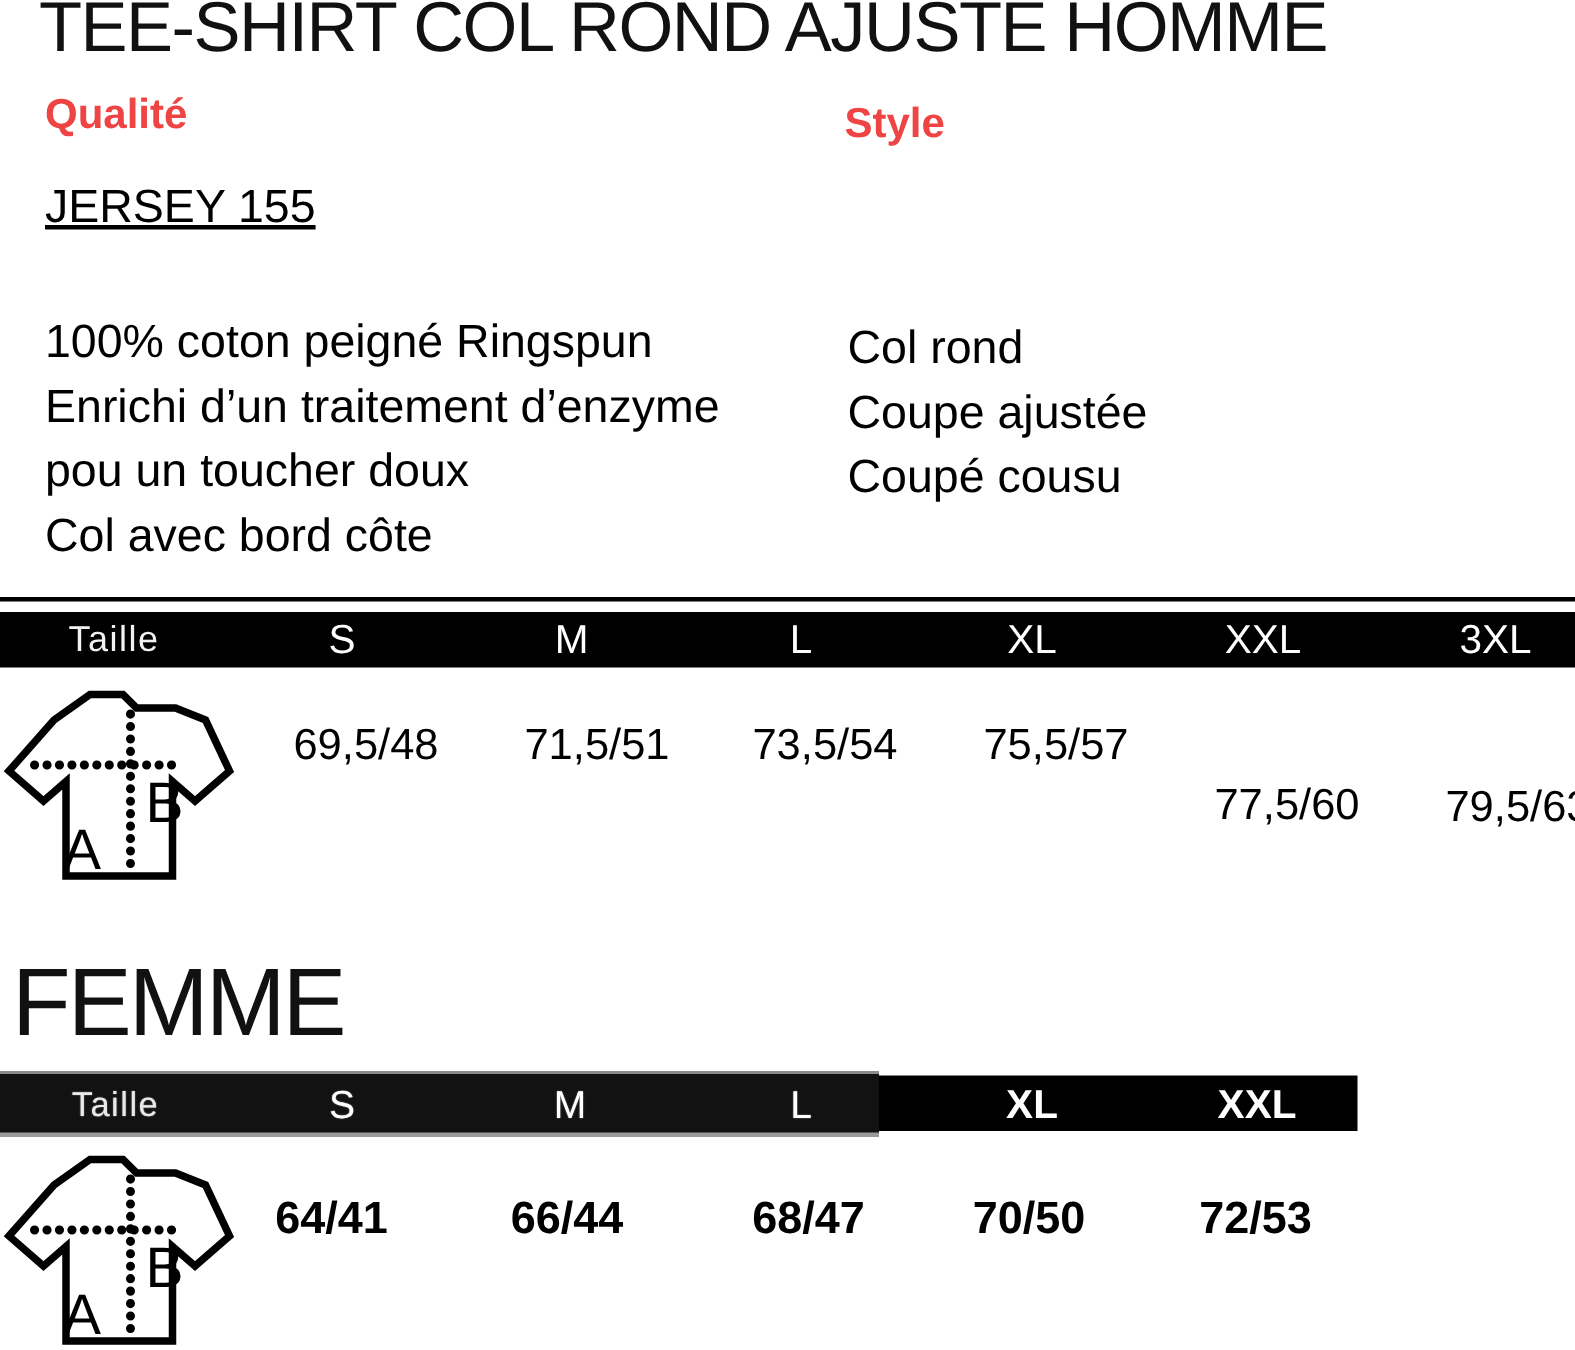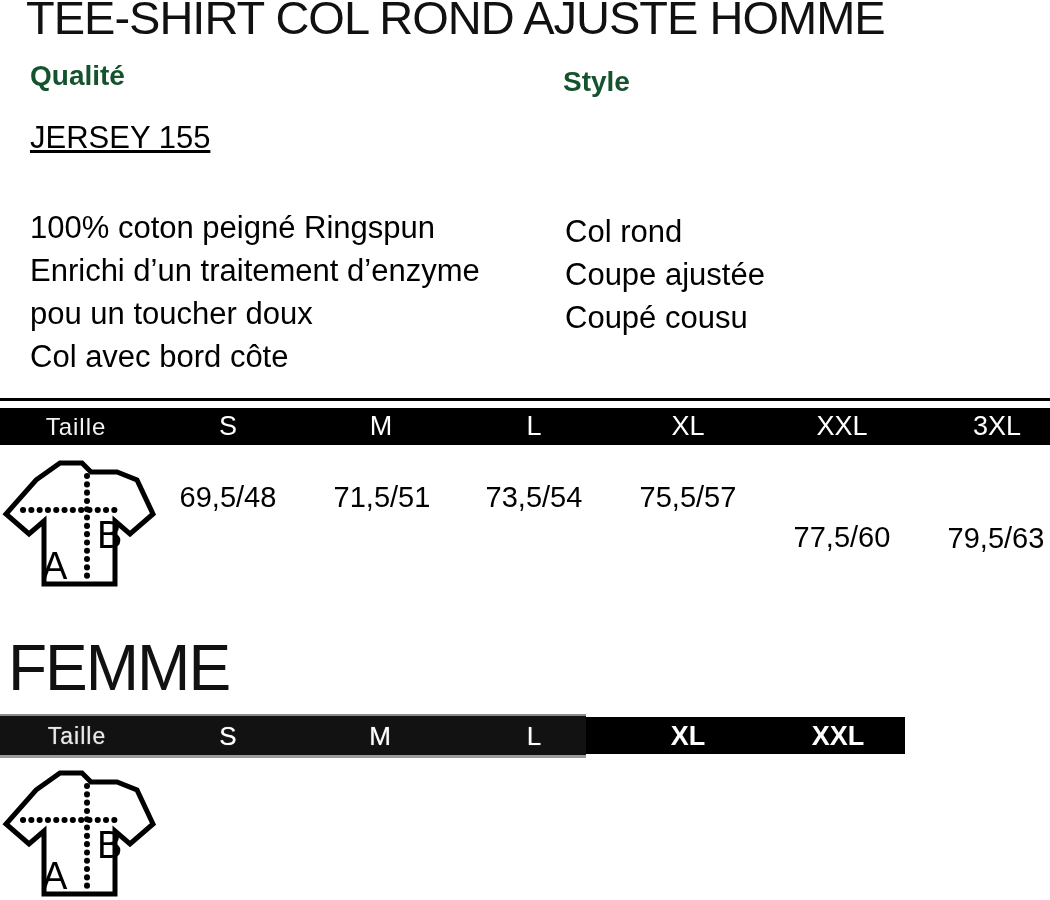--- a/index.html
+++ b/index.html
@@ -7,34 +7,34 @@
     position: relative; width: 1050px; height: 900px;
     background: #ffffff; overflow: hidden;
     font-family: "Liberation Sans", sans-serif; color: #000;
   }
   .abs { position: absolute; }
   .page-title {
     left: 26px; top: -10px; margin: 0;
     font-size: 47px; font-weight: 500; letter-spacing: -1px;
     line-height: 56px; white-space: nowrap; color: #111;
   }
-  .subhead { font-size: 28px; font-weight: 700; color: #14532d; }
+  .subhead { font-size: 28px; font-weight: 700; color: #ef4444; }
   .fabric  { font-size: 31px; font-weight: 400; text-decoration: underline; }
   .body-lines { font-size: 31px; line-height: 43px; font-weight: 400; white-space: nowrap; }
   .rule-top { left: 0; top: 398px; width: 1050px; height: 3px; background: #000; }
 
   .bar-homme { left: 0; top: 408px; width: 1050px; height: 37px; background: #000; }
   .bar-homme span {
     position: absolute; top: 0; line-height: 37px; color: #fff;
     transform: translateX(-50%); white-space: nowrap;
   }
   .bar-homme .rowlbl { font-size: 24px; font-weight: 400; color: #f2f2f2; letter-spacing: 1px; }
   .bar-homme .sz { font-size: 27px; font-weight: 400; }
 
-  .vals-homme { left: 0; top: 479px; width: 939px; height: 36px; text-align: right; }
+  .vals-homme { left: 16px; top: 479px; width: 939px; height: 36px; text-align: right; }
   .vals-homme span {
     position: absolute; top: 0; line-height: 36px; font-size: 29px;
     transform: translateX(-50%); white-space: nowrap;
   }
 
   .femme-heading {
     left: 8px; top: 632px; margin: 0; font-size: 64px; font-weight: 500;
     letter-spacing: -2px; line-height: 72px; color: #111;
   }
 
@@ -120,20 +120,27 @@
 
   <div class="abs bar-femme-labels">
     <span class="rowlbl" style="left:77px;">Taille</span>
     <span class="szl" style="left:228px;">S</span>
     <span class="szl" style="left:380px;">M</span>
     <span class="szl" style="left:534px;">L</span>
     <span class="szb" style="left:688px;">XL</span>
     <span class="szb" style="left:838px;">XXL</span>
   </div>
 
+  <div class="abs vals-femme">
+    <span style="left:221px;">64/41</span>
+    <span style="left:378px;">66/44</span>
+    <span style="left:539px;">68/47</span>
+    <span style="left:686px;">70/50</span>
+    <span style="left:837px;">72/53</span>
+  </div>
 
   <svg class="abs shirt-svg" style="left:2px; top:762px;" width="155" height="145" viewBox="0 0 155 145">
     <path d="M34,28 L58,11 L80,11 L89,20 L115,20 L135,28 L151,62 L128,82 L113,69 L113,132 L42,132 L42,69 L27,82 L4,62 Z" fill="none" stroke="#000" stroke-width="5" stroke-linejoin="miter"></path>
     <line x1="85" y1="24" x2="85" y2="128" stroke="#000" stroke-width="6" stroke-dasharray="0.1 8.2" stroke-linecap="round"></line>
     <line x1="21" y1="58" x2="113" y2="58" stroke="#000" stroke-width="6" stroke-dasharray="0.1 8.2" stroke-linecap="round"></line>
     <text x="40" y="127" font-size="38" fill="#000">A</text>
     <text x="95" y="96" font-size="38" fill="#000">B</text>
   </svg>
 
 </div>

